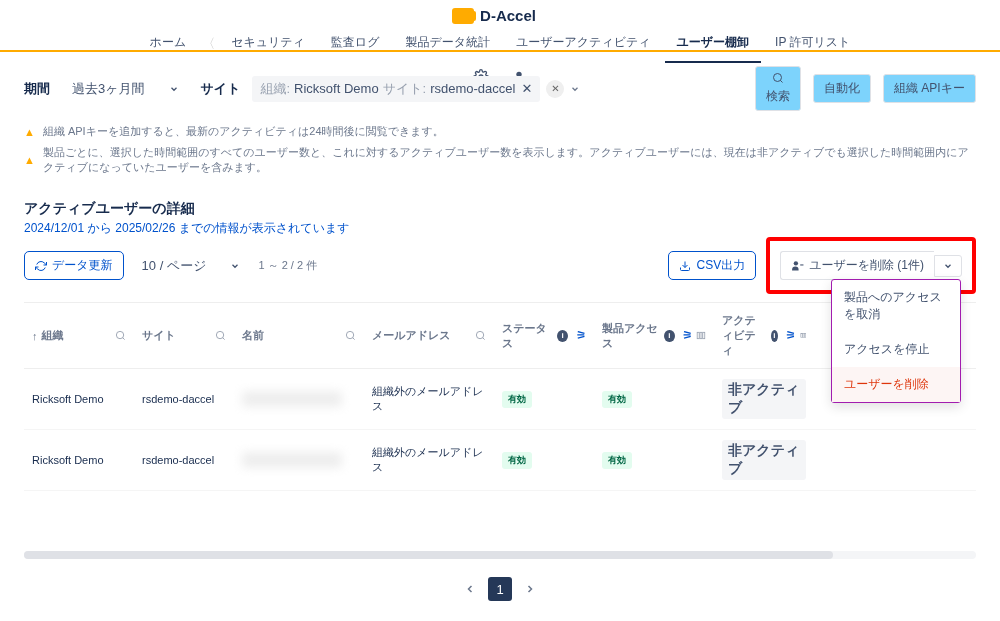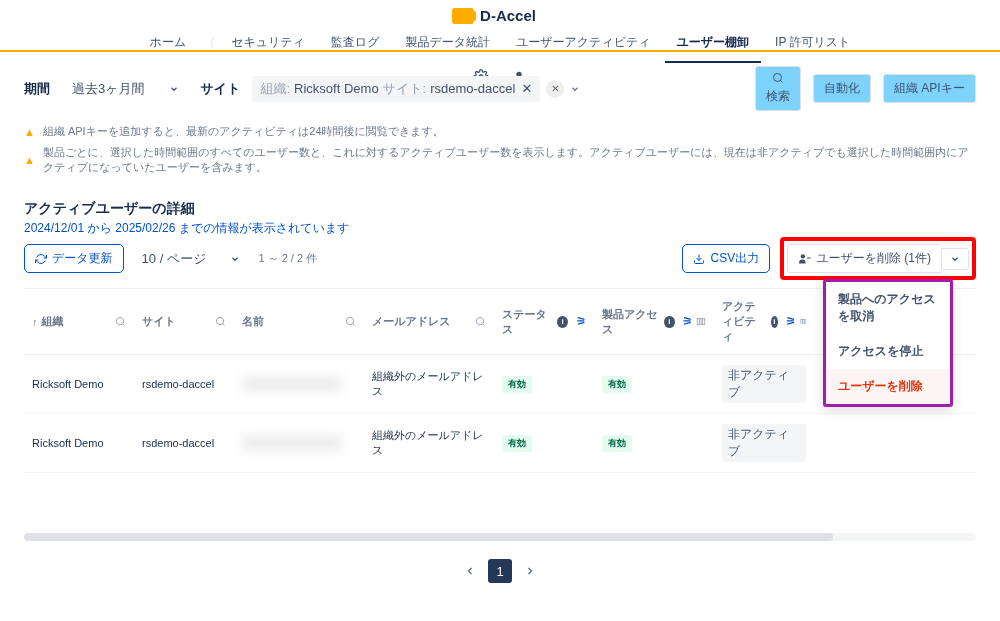--- a/index.html
+++ b/index.html
@@ -31,45 +31,45 @@
 
 .panel { margin: 14px 24px 0; }
 .panel-title { font-size: 14px; font-weight: 700; margin-bottom: 2px; }
 .panel-sub { font-size: 12px; color: #0052cc; margin-bottom: 0; }
 
 .toolbar { display: flex; align-items: center; gap: 10px; margin-bottom: 8px; position: relative; }
 .toolbar .spacer { flex: 1; }
 .btn-outline { border: 1px solid #0052cc; color: #0052cc; background: #fff; border-radius: 5px; padding: 5px 10px; font-size: 12px; display: flex; align-items: center; gap: 5px; cursor: pointer; }
 .count-text { font-size: 11px; color: #6b778c; }
 
-.action-wrap { position: relative; border: 4px solid #ff0000; border-radius: 4px; padding: 3px; }
+.action-wrap { position: relative; border: 4px solid #ff0000; border-radius: 4px; padding: 10px; }
 .action-btn { display: flex; align-items: center; }
 .action-main { display: flex; align-items: center; gap: 5px; padding: 5px 10px; border: 1px solid #dfe1e6; border-right: none; border-radius: 3px 0 0 3px; font-size: 12px; color: #42526e; cursor: pointer; }
 .action-caret { padding: 5px 8px; border: 1px solid #dfe1e6; border-radius: 0 3px 3px 0; cursor: pointer; color: #42526e; }
-.dropdown { position: absolute; top: 38px; right: 19px; width: 130px; background: #fff; border: 3px solid #a21caf; border-radius: 3px; box-shadow: 0 4px 12px rgba(0,0,0,0.12); z-index: 10; font-weight: bold; }
+.dropdown { position: absolute; top: 38px; right: 11px; width: 130px; background: #fff; border: 1px solid #a21caf; border-radius: 3px; box-shadow: 0 4px 12px rgba(0,0,0,0.12); z-index: 10; }
 .dd-item { padding: 9px 12px; font-size: 12px; cursor: pointer; color: #42526e; }
 .dd-item.danger { color: #de350b; background: #fdf5f4; }
 
 .table { border-top: 1px solid #eee; }
 .thead, .trow { display: flex; align-items: center; }
 .thead { border-bottom: 1px solid #eee; }
 .th, .td { padding: 10px 8px; font-size: 11px; display: flex; align-items: center; gap: 4px; }
 .th { color: #6b778c; font-weight: 600; }
 .col-org { width: 110px; }
 .col-site { width: 100px; }
 .col-name { width: 130px; }
 .col-email { width: 130px; }
 .col-status { width: 100px; }
 .col-access { width: 120px; }
 .col-activity { width: 100px; }
 .th .mini-icon { color: #97a0af; cursor: pointer; }
 .info-icon { display: inline-flex; width: 12px; height: 12px; border-radius: 50%; background: #42526e; color: #fff; font-size: 8px; align-items: center; justify-content: center; }
 .filter-icon { color: #0052cc; }
 .badge-green { background: #e3fcef; color: #006644; font-size: 9px; font-weight: 700; padding: 2px 6px; border-radius: 3px; }
-.badge-gray { background: #f4f5f7; color: #42526e; font-size: 12px; font-weight: 400; padding: 2px 6px; border-radius: 3px; }
+.badge-gray { background: #f4f5f7; color: #42526e; font-size: 14px; font-weight: 700; padding: 2px 6px; border-radius: 3px; }
 .blur { filter: blur(5px); background: #eee; border-radius: 3px; width: 100px; height: 16px; }
 .trow { border-bottom: 1px solid #f5f5f5; }
 
 .scrollbar-track { height: 8px; background: #f4f5f7; border-radius: 4px; margin: 60px 24px 10px; position: relative; }
 .scrollbar-thumb { position: absolute; left: 0; width: 85%; height: 8px; background: #dfe1e6; border-radius: 4px; }
 
 .pager { display: flex; justify-content: center; align-items: center; gap: 6px; padding: 8px 0 20px; }
 .pager-btn { width: 24px; height: 24px; display: flex; align-items: center; justify-content: center; border-radius: 3px; cursor: pointer; color: #6b778c; }
 .pager-btn.active { background: #253858; color: #fff; }
 

